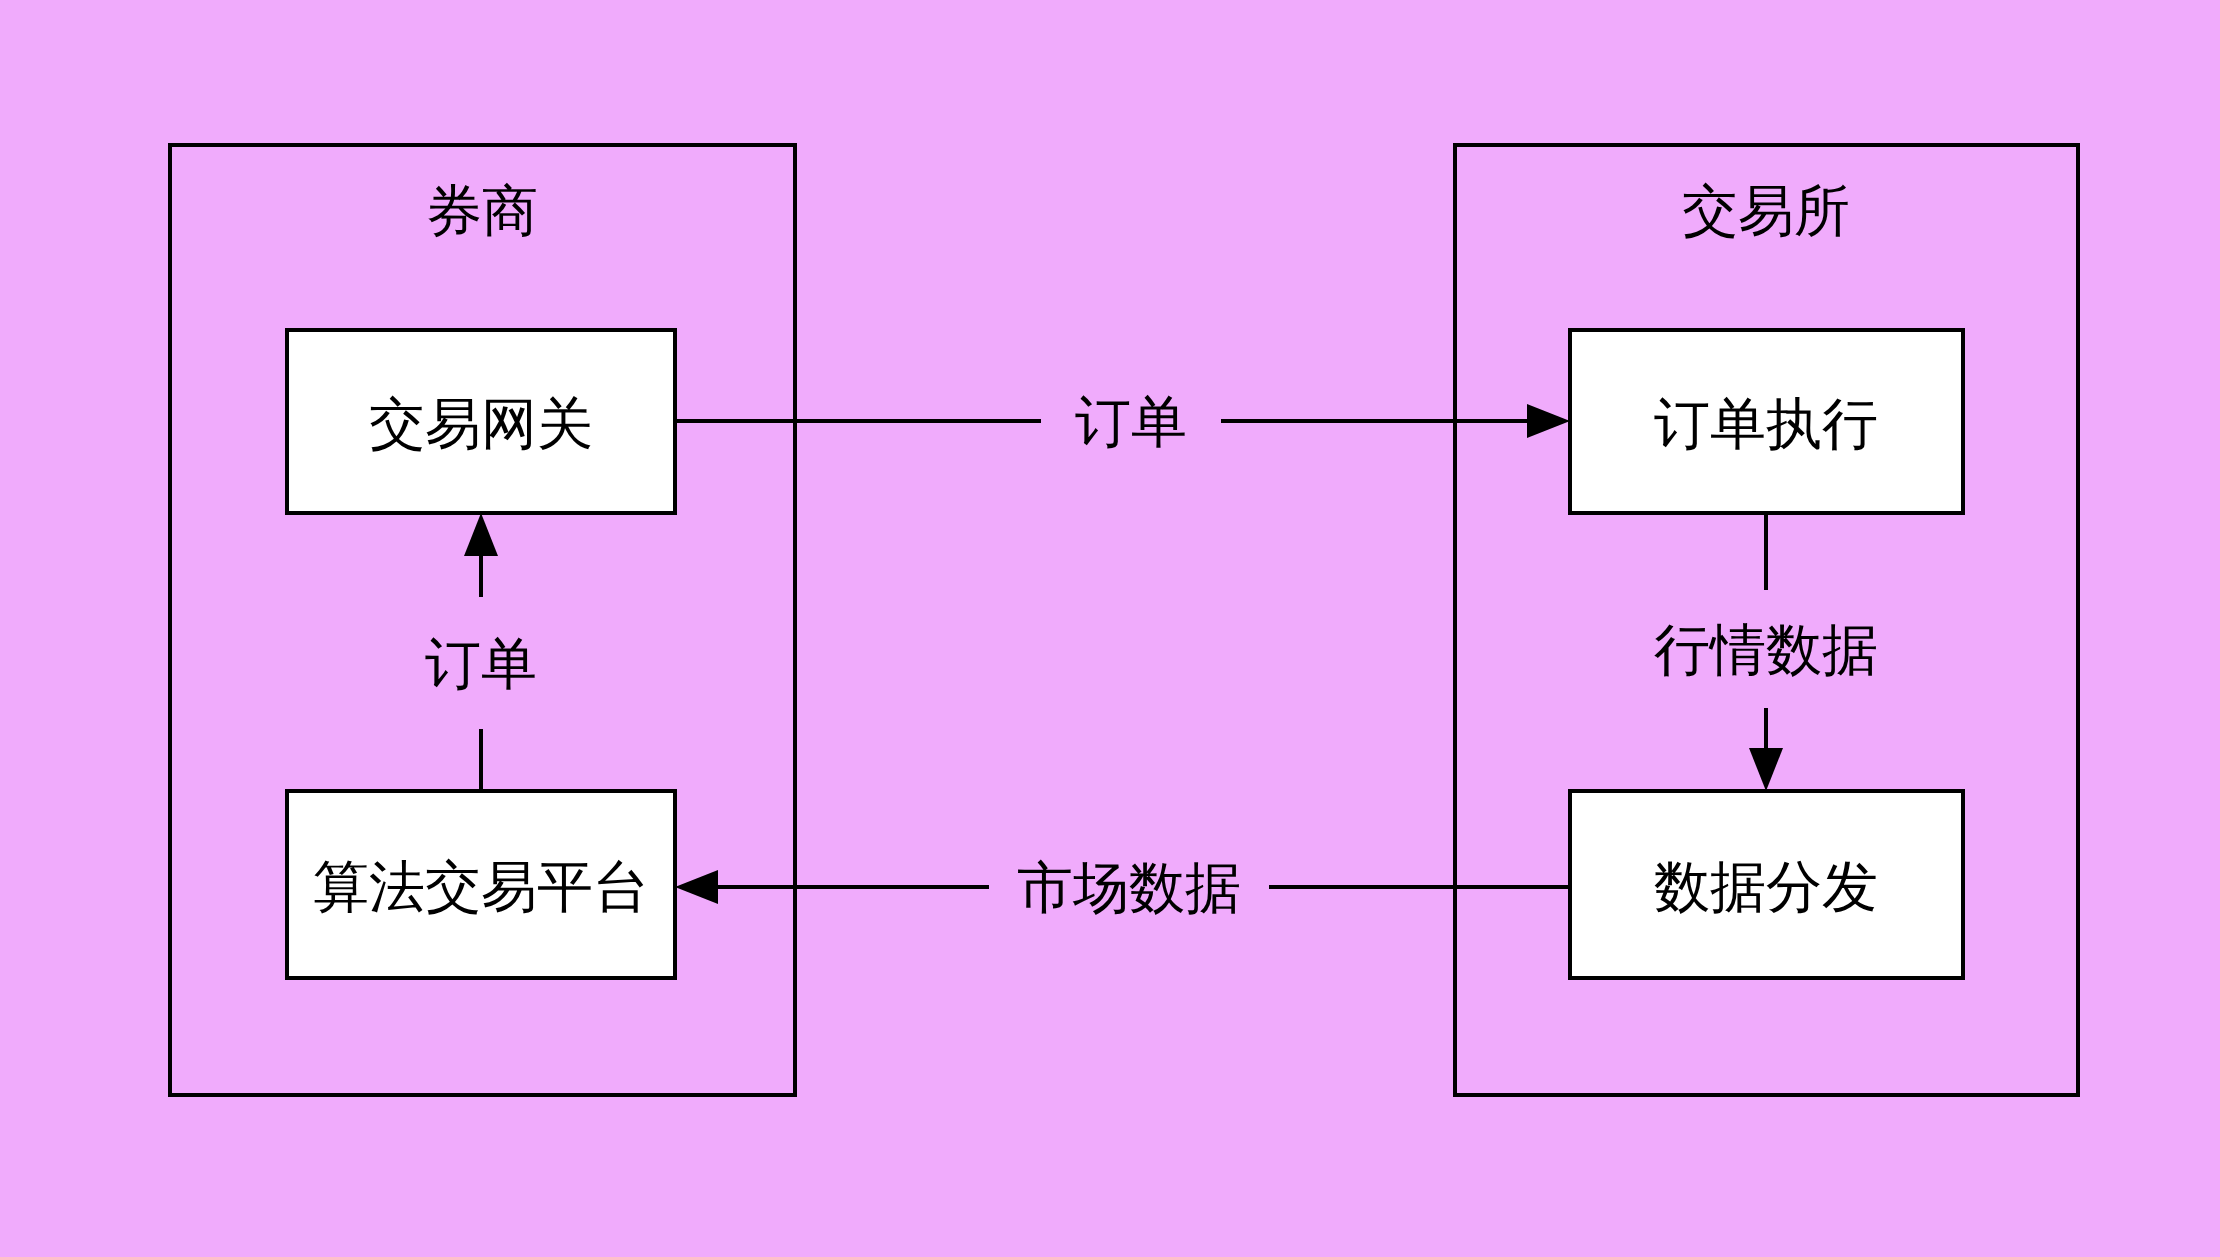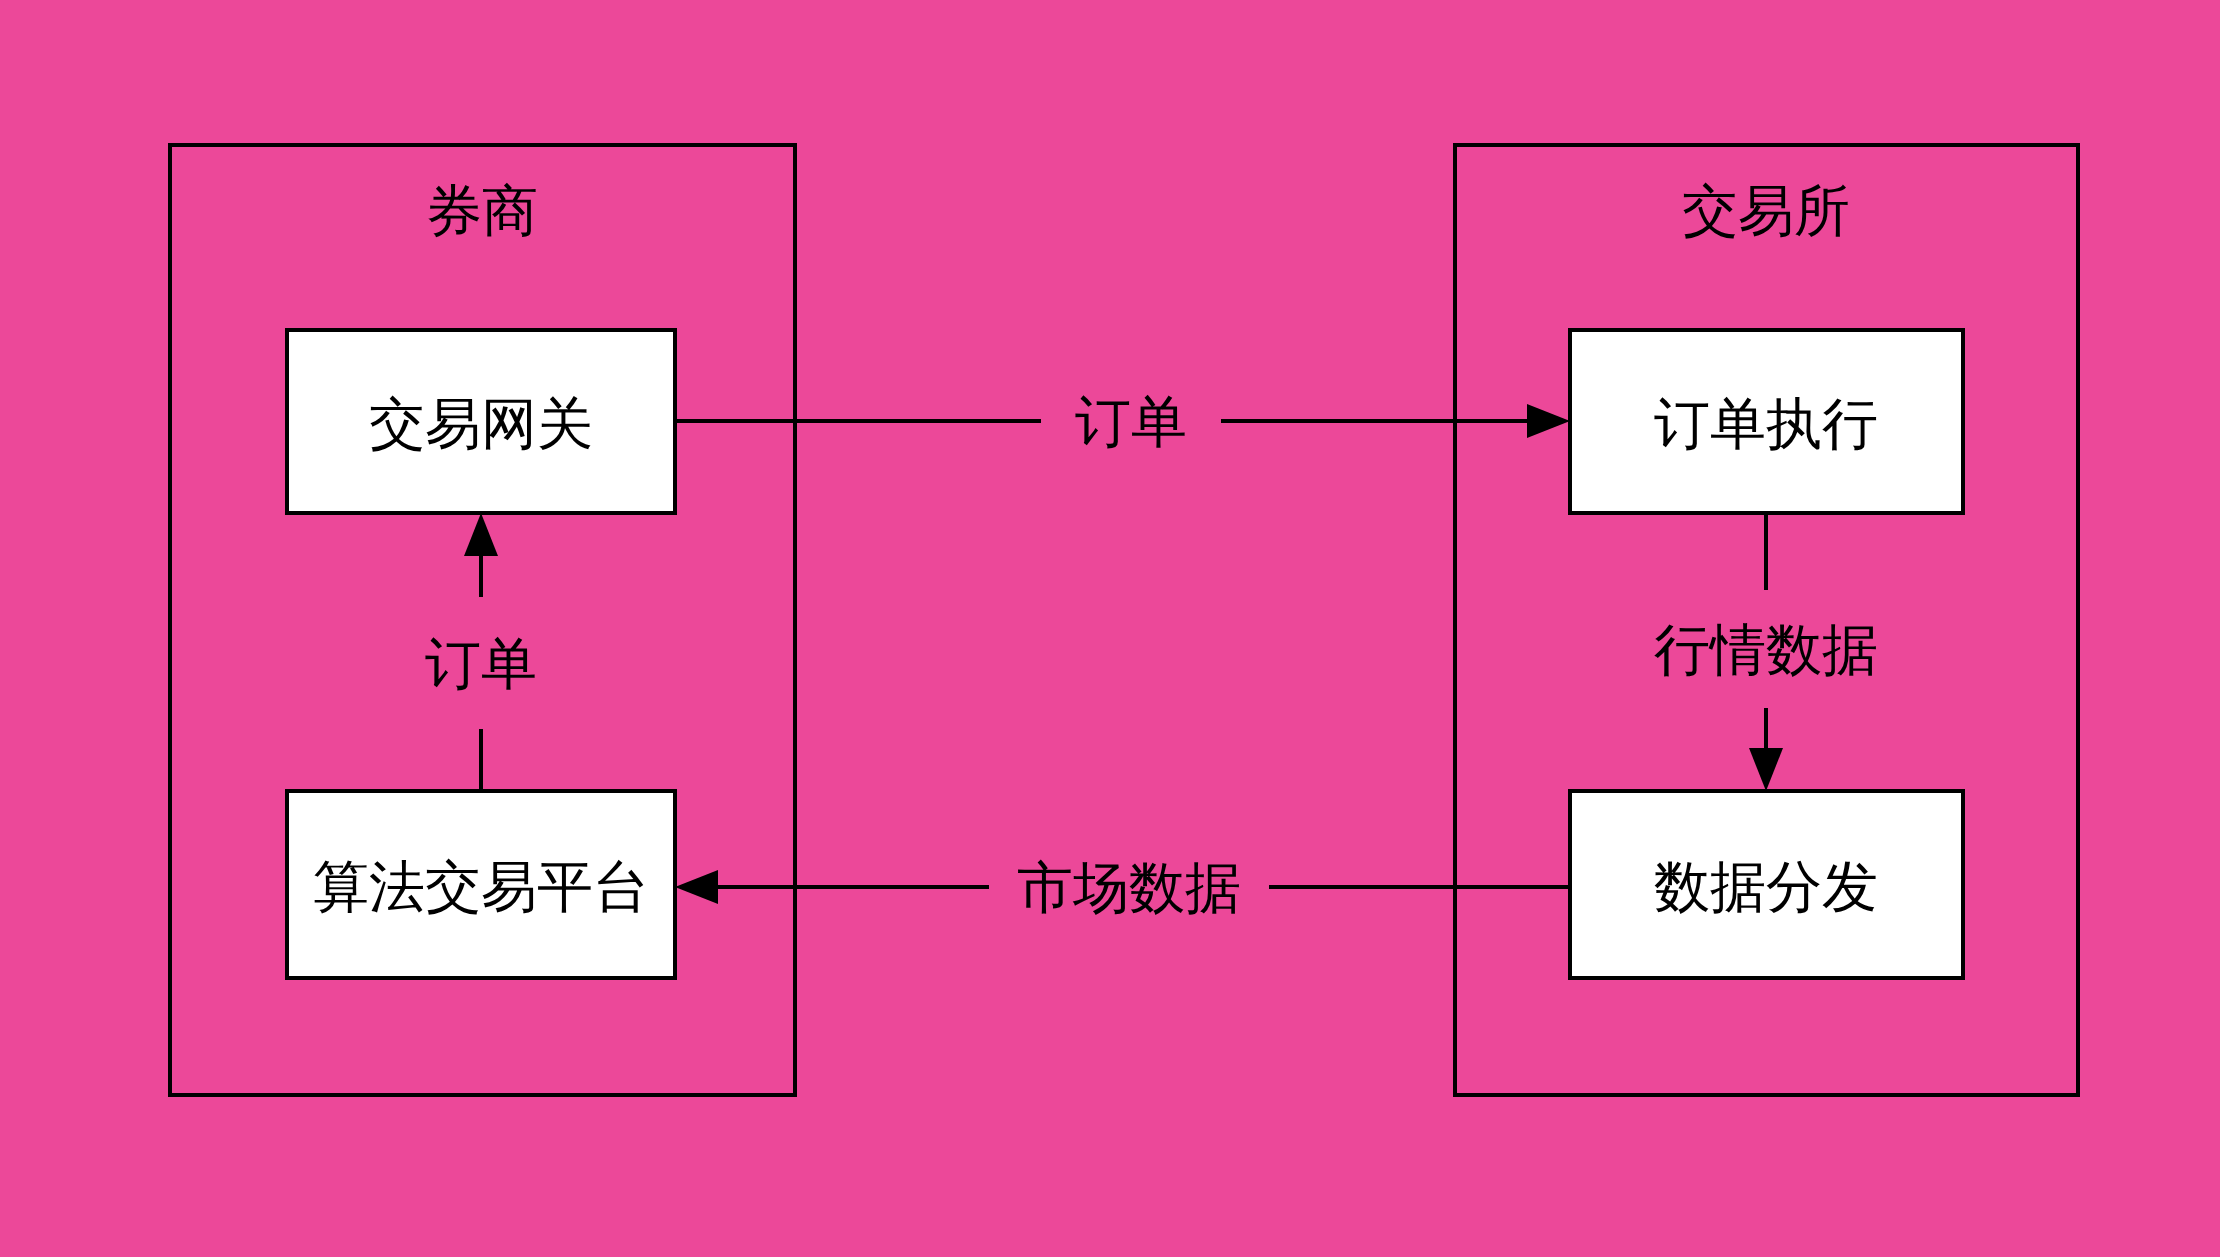--- a/index.html
+++ b/index.html
@@ -4,21 +4,21 @@
 <style>
   html, body {
     margin: 0;
     padding: 0;
     background: #ffffff;
   }
   .canvas {
     position: relative;
     width: 2220px;
     height: 1257px;
-    background: #ec4899;
+    background: #f0abfc;
     overflow: hidden;
   }
   svg {
     display: block;
     width: 2220px;
     height: 1257px;
   }
   .box {
     fill: #ffffff;
     stroke: #000000;

